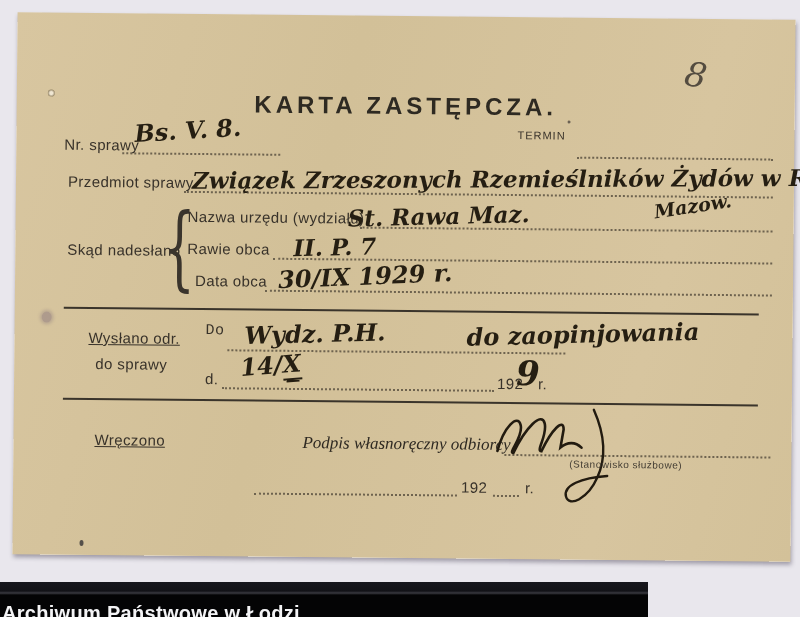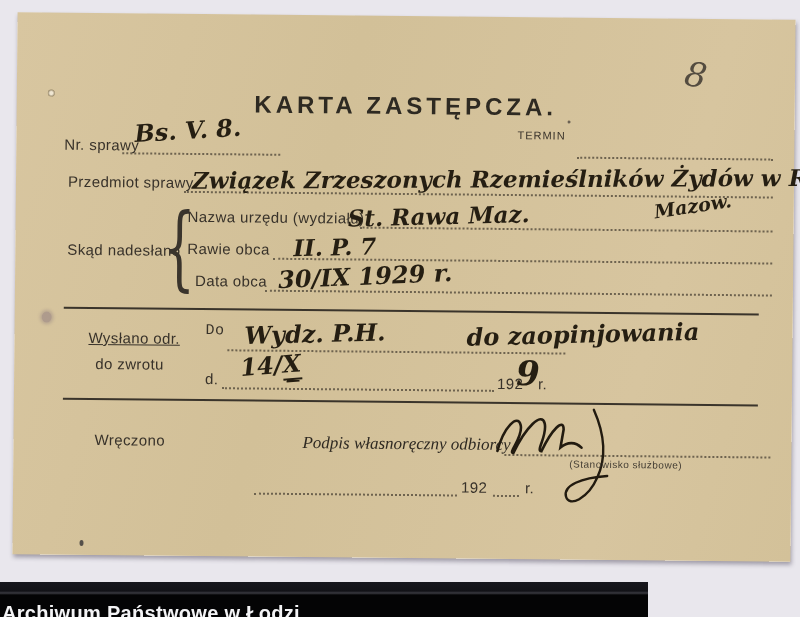--- a/index.html
+++ b/index.html
@@ -63,39 +63,39 @@
     <div class="dot" style="left:258px;top:242px;width:499px;"></div>
     <div class="hw" style="left:278px;top:218px;font-size:23px;transform:rotate(-2deg);">II. P. 7</div>
 
     <div class="lbl" style="left:172px;top:258px;margin-left:8px;">Data obca</div>
     <div class="dot" style="left:250px;top:274px;width:507px;"></div>
     <div class="hw" style="left:263px;top:246px;font-size:24px;transform:rotate(-3deg);">30/IX 1929 r.</div>
 
     <div class="rule" style="left:49px;top:294px;width:695px;"></div>
 
     <div class="lbl" style="left:74px;top:316px;text-decoration:underline;">Wysłano odr.</div>
-    <div class="lbl" style="left:81px;top:342px;">do zwrotu</div>
+    <div class="lbl" style="left:81px;top:342px;">do sprawy</div>
 
     <div class="lbl" style="left:191px;top:308px;font-family:Liberation Mono, monospace;">Do</div>
     <div class="dot" style="left:213px;top:334px;width:338px;"></div>
     <div class="hw" style="left:230px;top:304px;font-size:24px;transform:rotate(-2deg);">Wydz. P.H.</div>
     <div class="hw" style="left:452px;top:302px;font-size:24px;transform:rotate(-2deg);">do zaopinjowania</div>
 
     <div class="lbl" style="left:191px;top:356px;">d.</div>
     <div class="dot" style="left:208px;top:372px;width:272px;"></div>
     <div class="hw" style="left:226px;top:336px;font-size:24px;transform:rotate(-5deg);">
       <span>14/</span><span style="border-bottom:2px solid #251e12;box-shadow:0 5px 0 -3px #251e12;">X</span>
     </div>
     <div class="lbl" style="left:483px;top:358px;">192</div>
     <div class="hw" style="left:502px;top:336px;font-size:34px;">9</div>
     <div class="lbl" style="left:524px;top:358px;">r.</div>
 
     <div class="rule" style="left:49px;top:385px;width:695px;"></div>
 
-    <div class="lbl" style="left:81px;top:418px;">Wręczono</div>
+    <div class="lbl" style="left:81px;top:418px;text-decoration:underline;">Wręczono</div>
     <div class="lbl-it" style="left:289px;top:418px;">Podpis własnoręczny odbiorcy</div>
     <div class="dot" style="left:491px;top:436px;width:266px;"></div>
 
     <svg style="position:absolute;left:476px;top:390px;" width="172" height="102" viewBox="0 0 172 102" fill="none">
       <path d="M8,44 C14,20 28,6 31,18 C34,30 18,46 24,46 C36,20 52,4 55,16 C58,28 46,44 52,44 C62,22 74,10 74,22 L71,40 C78,34 86,34 92,40" stroke="#221b10" stroke-width="2.6" stroke-linecap="round" fill="none"></path>
       <path d="M104,2 C114,24 118,48 108,70 C99,91 80,100 77,89 C74,78 92,70 118,68" stroke="#221b10" stroke-width="2.4" stroke-linecap="round" fill="none"></path>
     </svg>
 
     <div class="lbl-sm" style="left:556px;top:441px;">(Stanowisko służbowe)</div>
 

